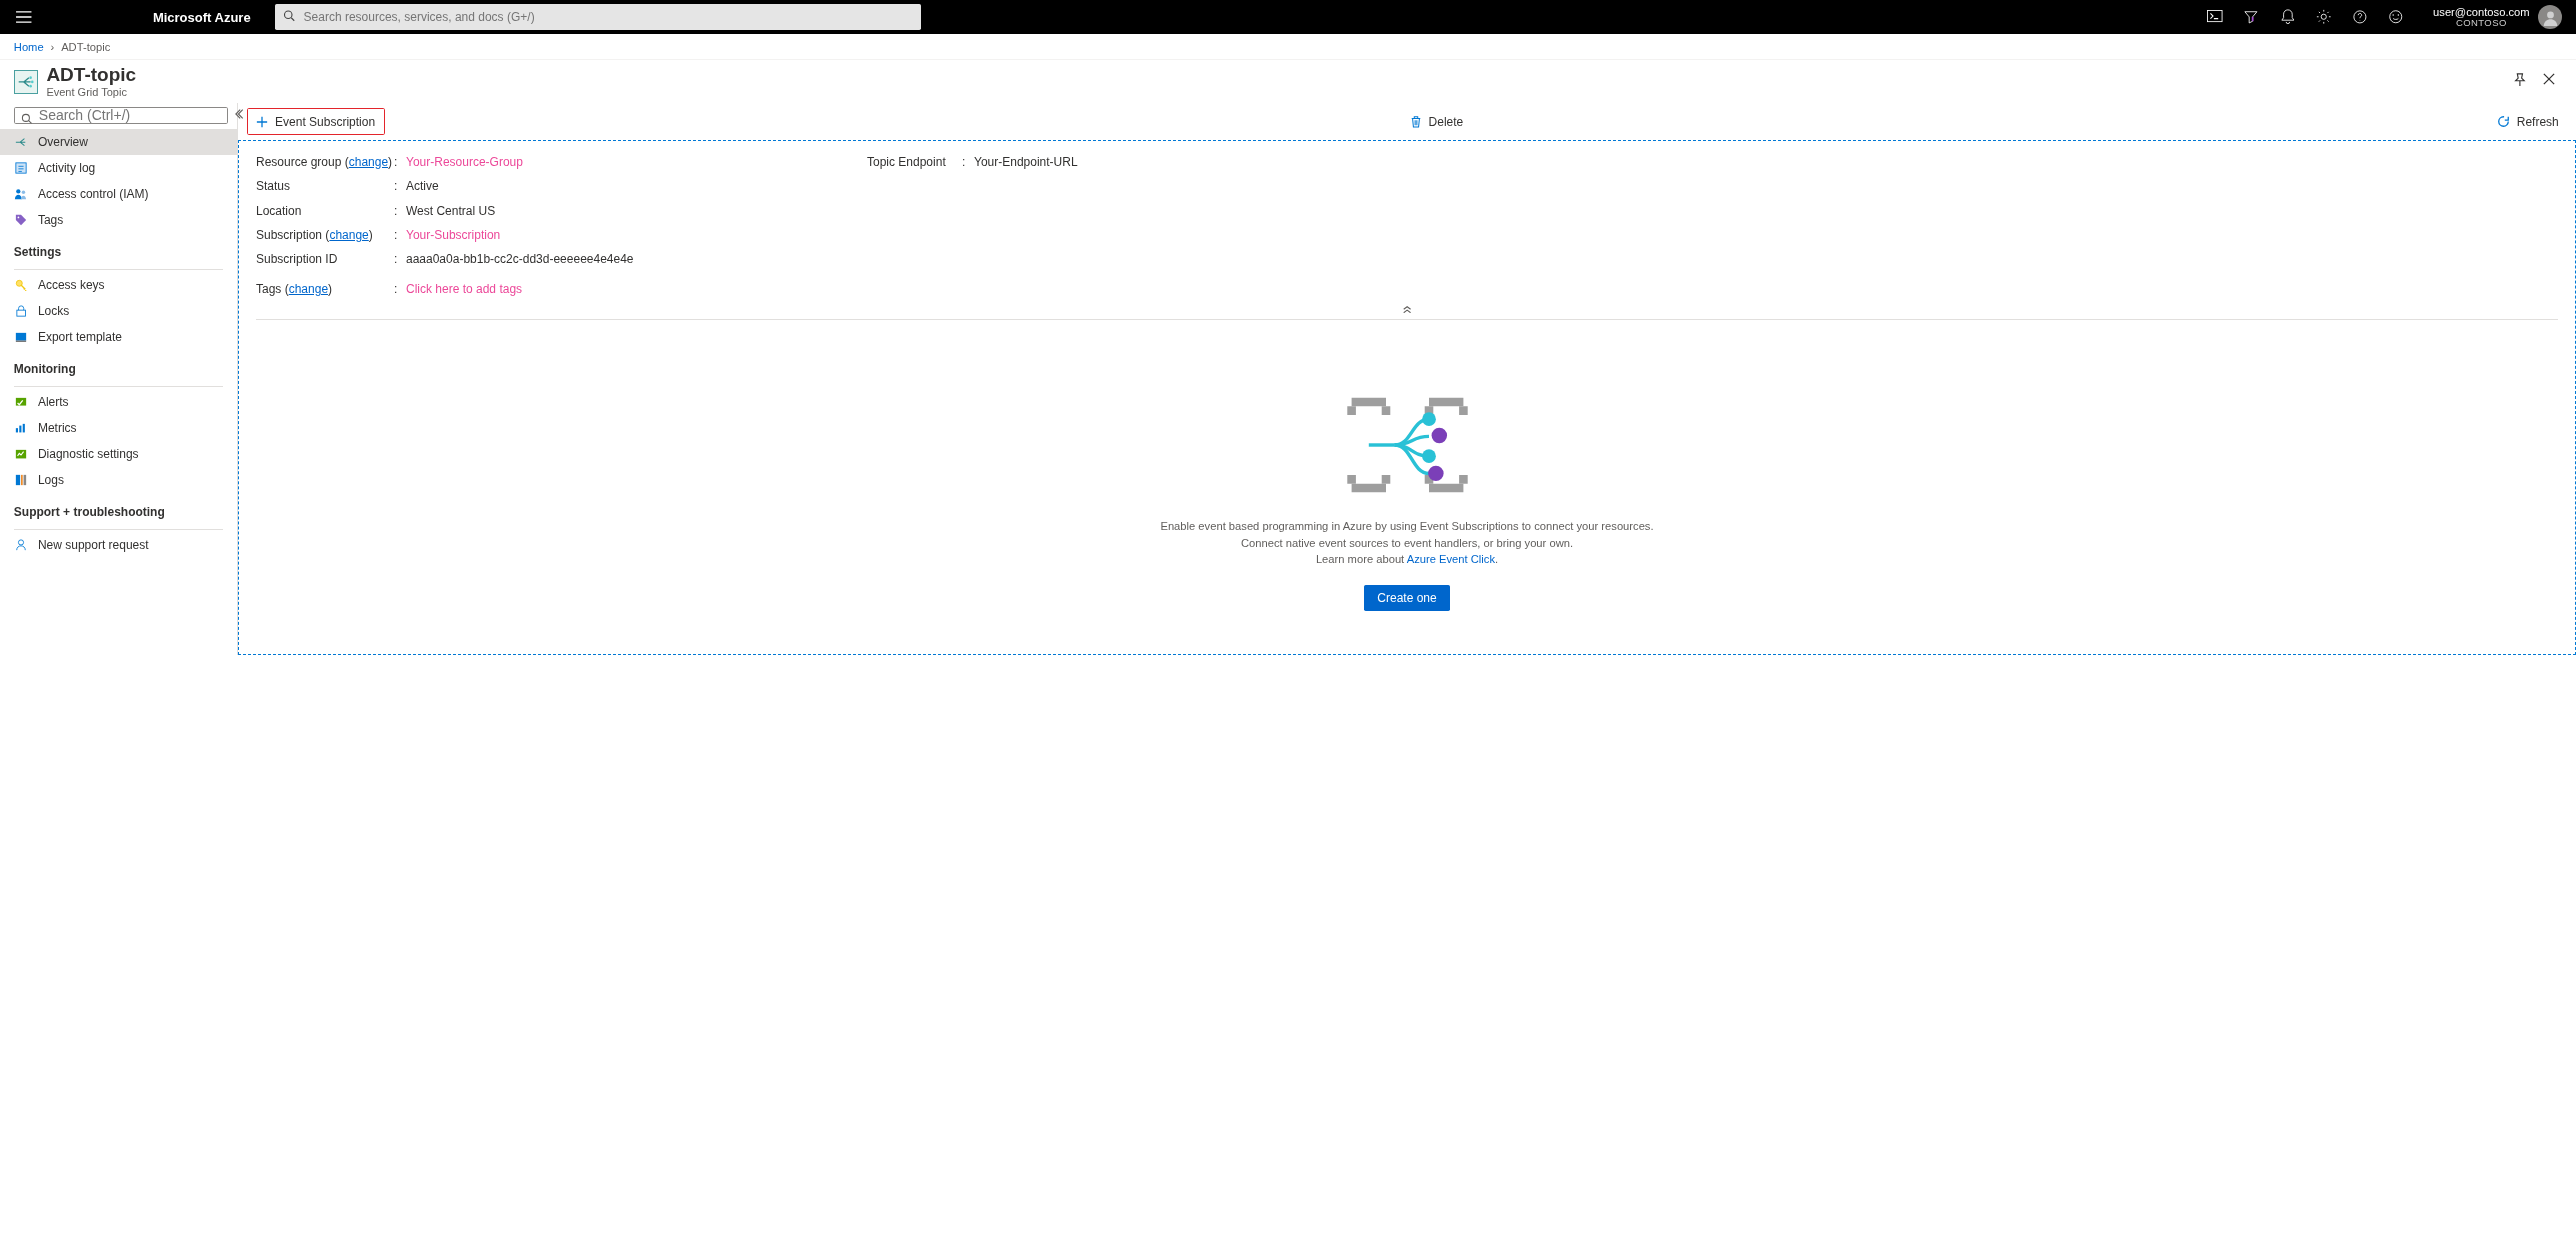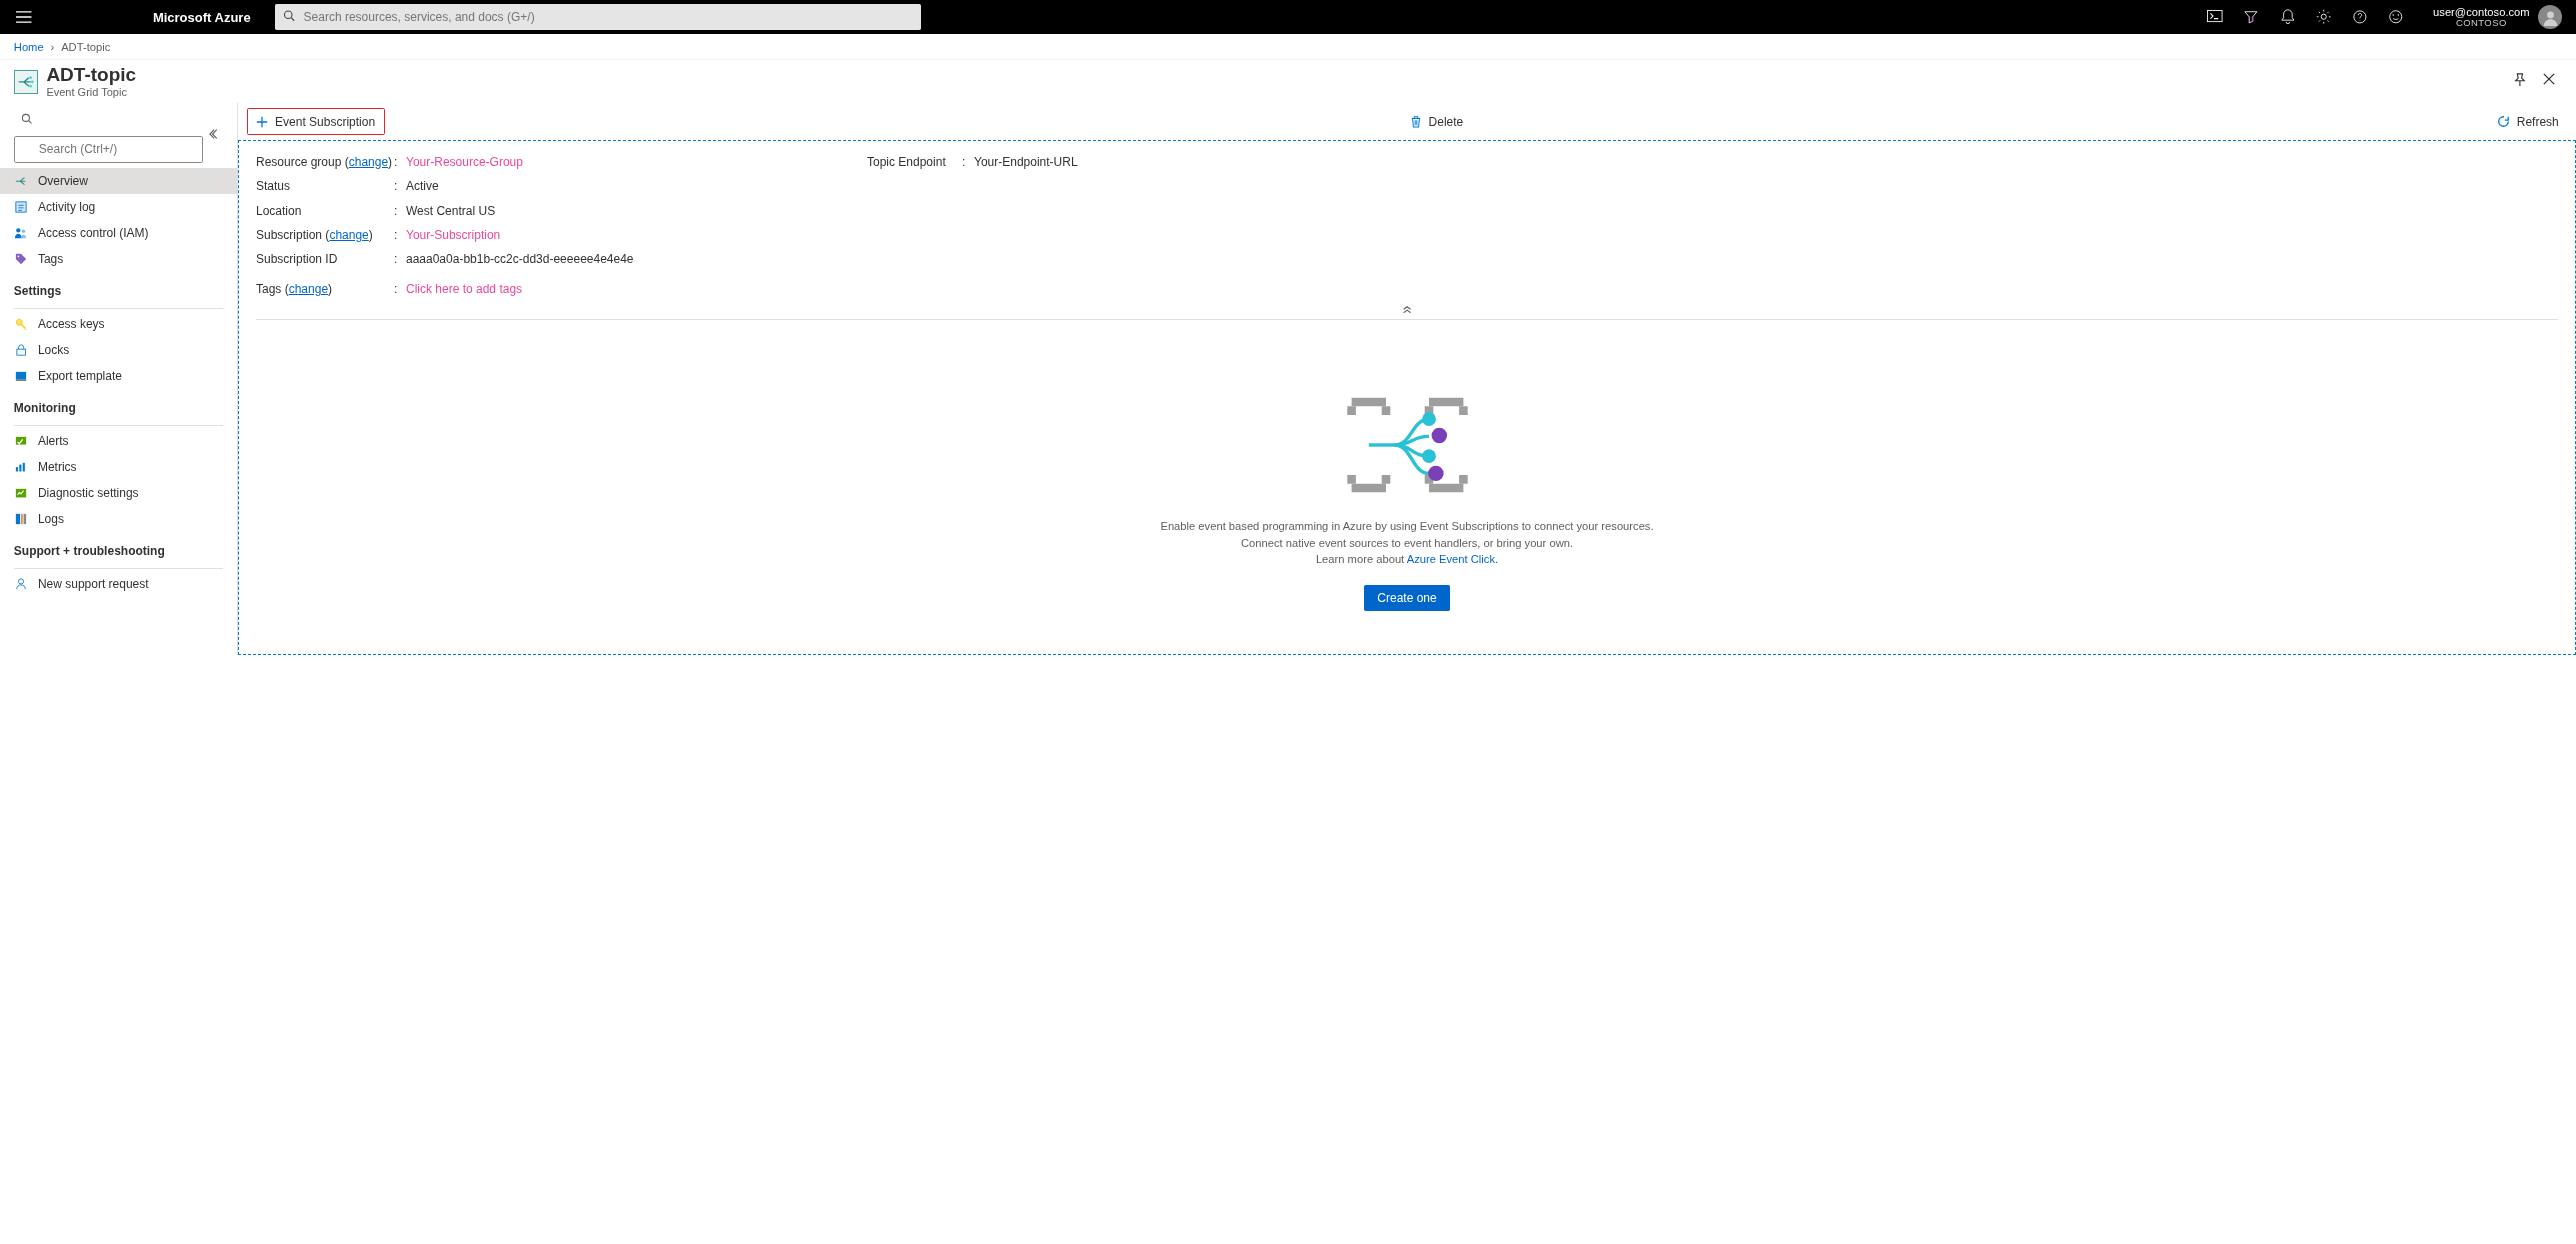--- a/index.html
+++ b/index.html
@@ -34,21 +34,21 @@
   .titletext .t1 { font-size:19px; font-weight:600; line-height:1.1; }
   .titletext .t2 { font-size:11px; color:#605e5c; }
   .titleactions { margin-left:auto; display:flex; gap:17px; padding-right:6.9px; }
 
   
   .body { display:flex; }
 
   
   .leftnav { width:238px; border-right:0.9px solid #e1dfdd; padding:3.4px 0 17px 0; }
   .navsearchwrap { display:flex; align-items:center; padding:0 13.8px 5.2px 13.8px; gap:6.9px; }
-  .navsearch { flex:1; height:27px; border:0.9px solid #8a8886; border-radius:1.7px; padding:0 6.9px 0 24px; font-size:12px;margin-top:29px; }
+  .navsearch { flex:1; height:17px; border:0.9px solid #8a8886; border-radius:1.7px; padding:0 6.9px 0 24px; font-size:14px; }
   .navsearchwrap { position:relative; }
   .navsearchwrap .sicon2 { position:absolute; left:20.7px; top:6px; color:#605e5c; }
   .collapsebtn { width:13.8px; height:13.8px; cursor:pointer; }
 
   .navitem { display:flex; align-items:center; gap:10.3px; padding:6px 13.8px; cursor:pointer; font-size:12px; color:#323130; }
   .navitem.selected { background:#e1dfdd; }
   .naviconbox { width:13.8px; height:13.8px; display:flex; align-items:center; justify-content:center; }
   .navheader { padding:12px 13.8px 5.2px 13.8px; font-size:12px; font-weight:600; color:#323130; }
   .navgroup { border-top:0.9px solid #e1dfdd; margin:5.2px 13.8px 0 13.8px; padding-top:1.7px; }
 

